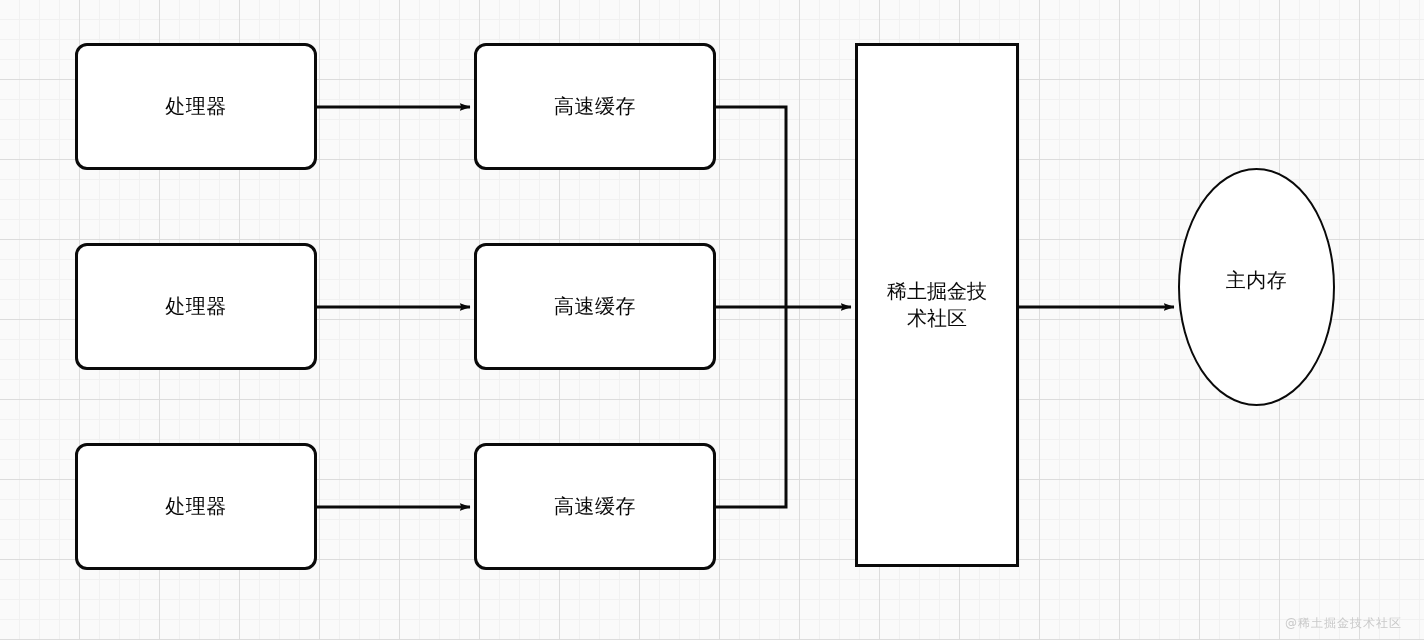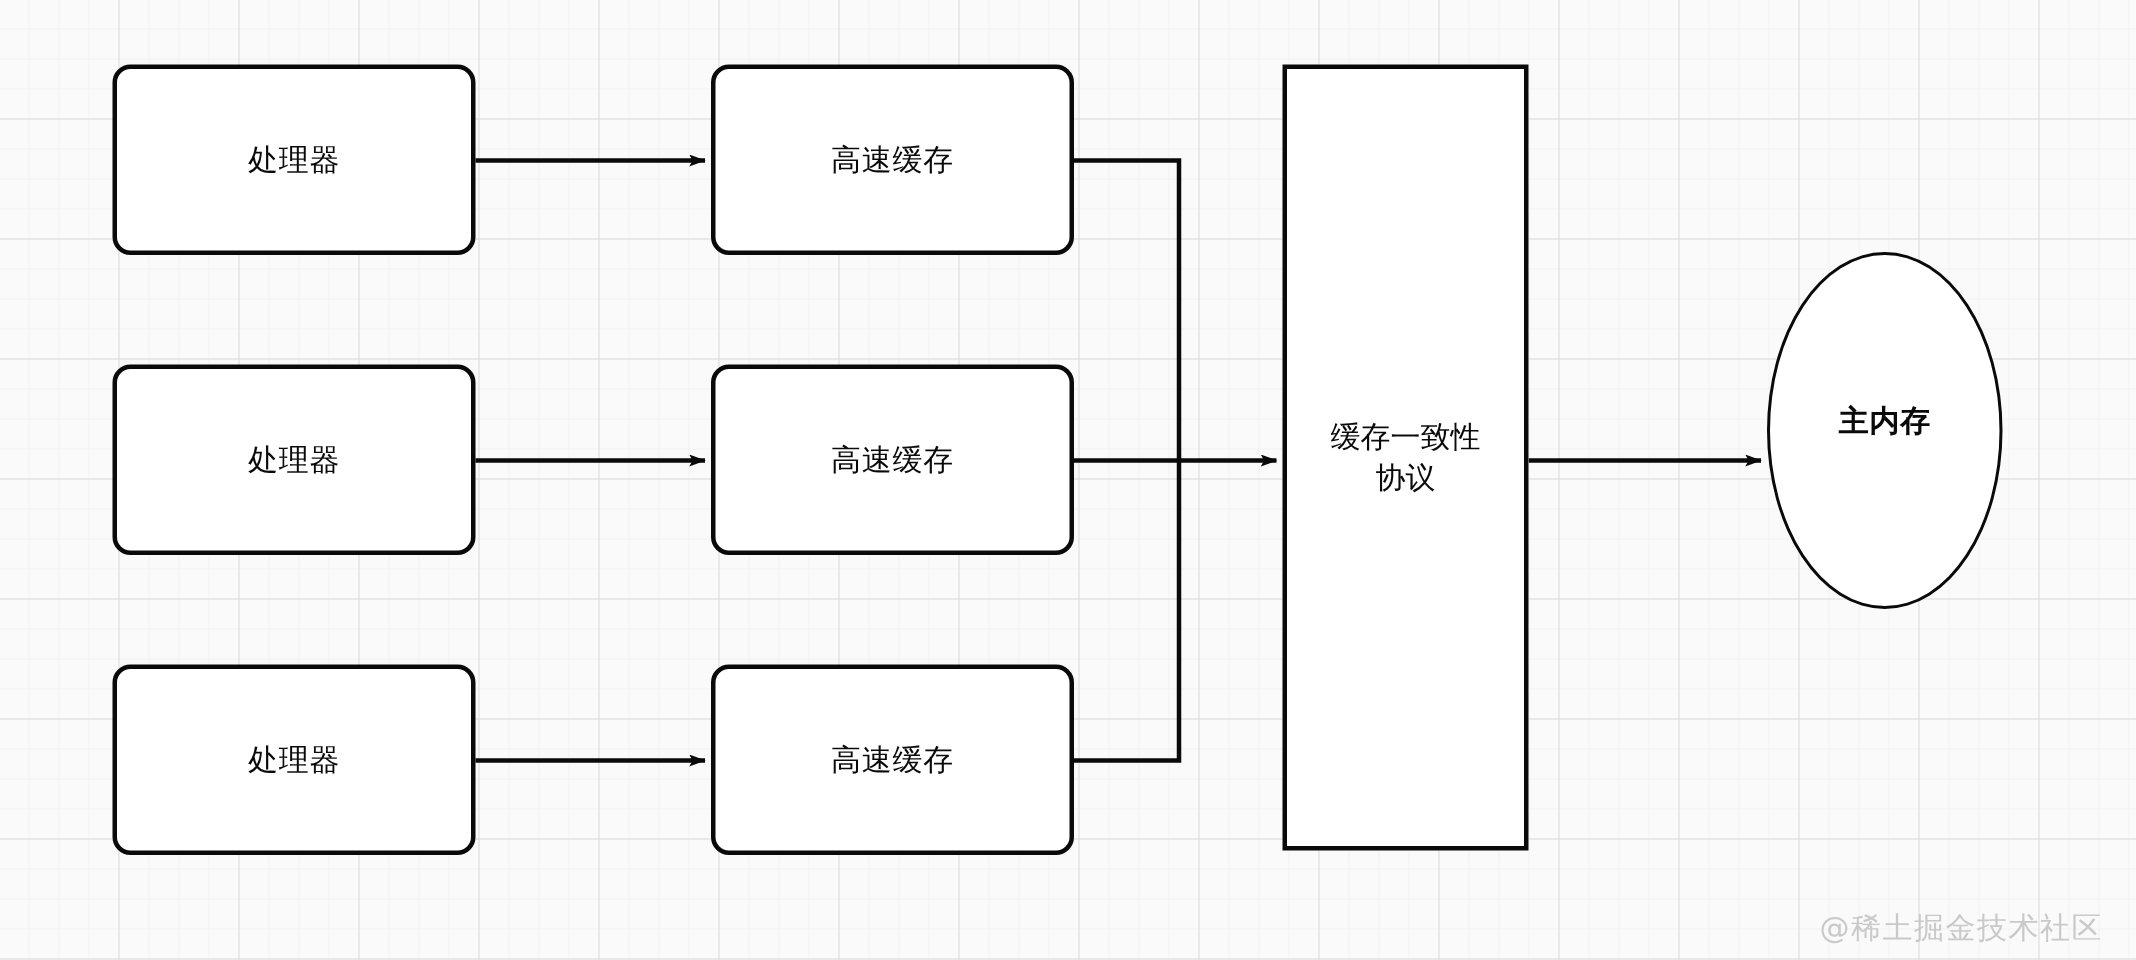--- a/index.html
+++ b/index.html
@@ -47,26 +47,26 @@
     font-size: 20px;
     line-height: 1.35;
     color: #0a0a0a;
     letter-spacing: 0.5px;
     white-space: pre-line;
   }
   .proto-label {
     width: 116px;
     letter-spacing: 0px;
   }
-  .ellipse-label { margin-top: -14px; font-weight: bold; }
+  .ellipse-label { margin-top: -14px; }
   .watermark {
     position: absolute;
     right: 22px;
     bottom: 8px;
-    font-size: 20px;
+    font-size: 12px;
     color: #c9c9c9;
     letter-spacing: 1px;
     white-space: nowrap;
   }
 </style>
 </head>
 <body>
 
 <div id="canvas">
 
@@ -110,21 +110,21 @@
 
   <div class="node node-rounded" style="left:474px; top:243px; width:242px; height:127px;">
     <span class="node-label">高速缓存</span>
   </div>
 
   <div class="node node-rounded" style="left:474px; top:443px; width:242px; height:127px;">
     <span class="node-label">高速缓存</span>
   </div>
 
   <div class="node node-rect" style="left:855px; top:43px; width:164px; height:524px;">
-    <span class="node-label proto-label">缓存一致性协议</span>
+    <span class="node-label proto-label">稀土掘金技术社区</span>
   </div>
 
   <div class="node node-ellipse" style="left:1178px; top:168px; width:157px; height:238px;">
     <span class="node-label ellipse-label">主内存</span>
   </div>
 
   <div class="watermark">@稀土掘金技术社区</div>
 
 </div>
 

